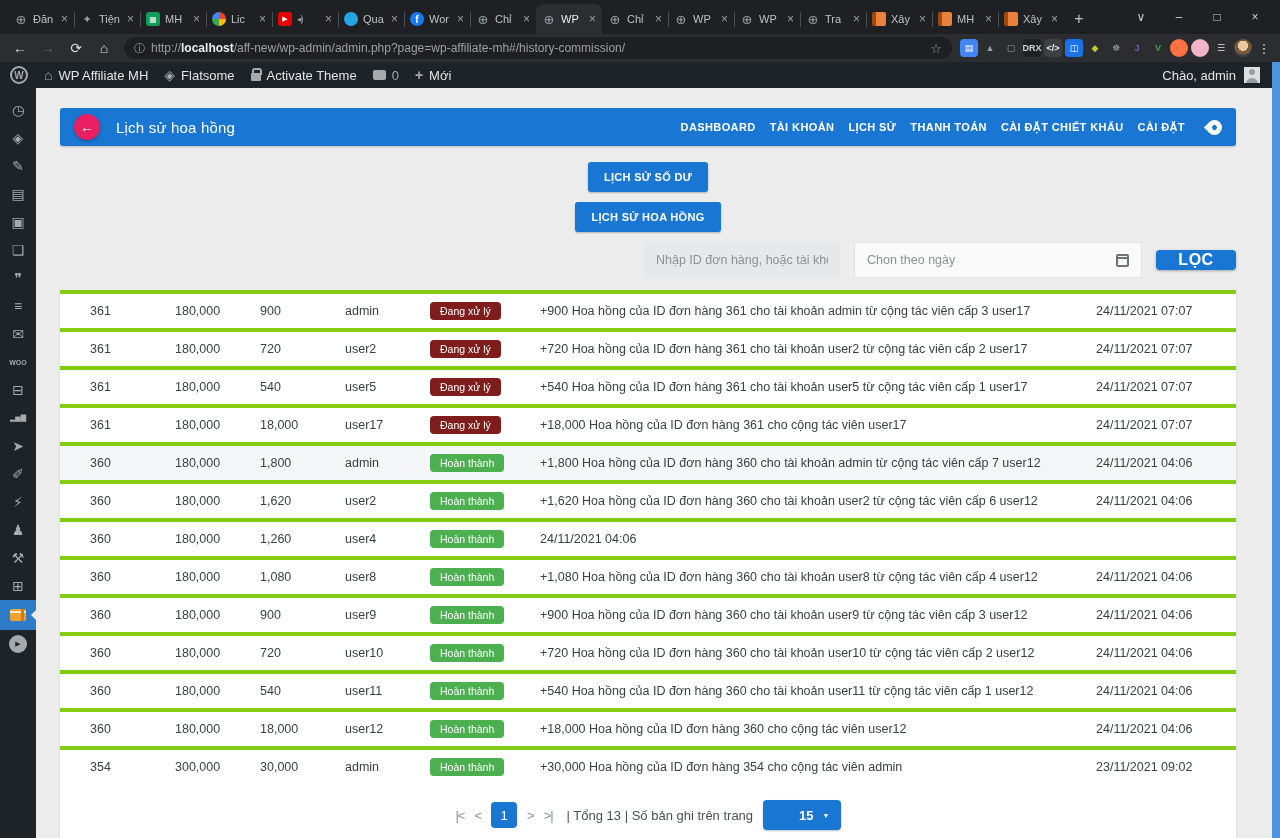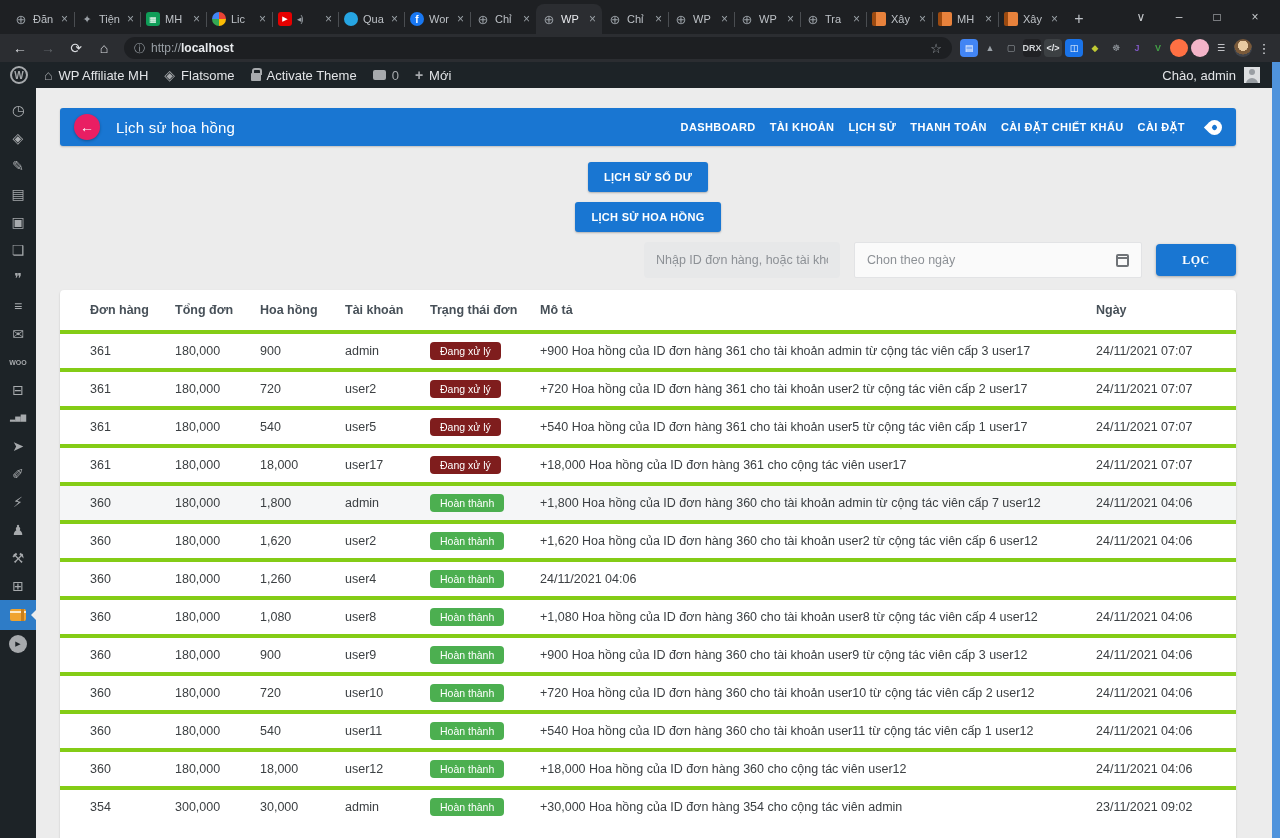--- a/index.html
+++ b/index.html
@@ -102,22 +102,22 @@
            font-family:inherit;font-size:11px;font-weight:bold;letter-spacing:.3px;box-shadow:0 1px 2px rgba(0,0,0,.25);}
   .f-right{margin-left:auto;display:flex;align-items:center;gap:14px;}
   .searchinput{width:196px;height:36px;background:#e7e8e9;border:none;border-radius:4px;padding:0 12px;
                font-family:inherit;font-size:12.5px;color:#5f6368;}
   .searchinput::placeholder{color:#8d9196;opacity:1;}
   .datefield{width:288px;height:36px;background:#fafafa;border:1px solid #e2e3e5;border-radius:2px;
              display:flex;align-items:center;padding:0 12px;}
   .datefield .ph{font-size:12.5px;color:#8d9196;}
   .cal{margin-left:auto;width:13px;height:13px;border:2px solid #6f7377;border-radius:2px;position:relative;}
   .cal:before{content:"";position:absolute;top:1px;left:0;right:0;height:2px;background:#6f7377;}
-  .locbtn{height:32px;width:80px;background:#1976d2;color:#fff;border:none;border-radius:4px;
-          font-family:Liberation Serif, serif;font-size:12px;font-weight:bold;letter-spacing:.5px;box-shadow:0 1px 3px rgba(0,0,0,.3);}
+  .locbtn{height:20px;width:80px;background:#1976d2;color:#fff;border:none;border-radius:4px;
+          font-family:Liberation Sans, sans-serif;font-size:16px;font-weight:bold;letter-spacing:.5px;box-shadow:0 1px 3px rgba(0,0,0,.3);}
 
   
   .card{margin-top:12px;background:#fff;border-radius:4px;box-shadow:0 1px 2px rgba(0,0,0,.18);padding-bottom:10px;}
   .thead,.trow{display:grid;grid-template-columns:85px 85px 85px 85px 110px 1fr 110px;
                padding:0 30px;align-items:center;}
   .thead{height:40px;font-size:12.5px;font-weight:bold;color:#475058;}
   .trow{height:38px;font-size:12.5px;color:#3c4043;border-top:4px solid #84cc16;}
   .trow.hl{background:#f5f6f7;}
   .td{white-space:nowrap;overflow:hidden;text-overflow:ellipsis;padding-right:8px;}
   .badge{display:inline-block;padding:3px 10px;border-radius:4px;color:#fff;font-size:10.5px;}
@@ -239,20 +239,21 @@
   <div class="toolbar">
     <span class="navbtn">←</span>
     <span class="navbtn dim">→</span>
     <span class="navbtn">⟳</span>
     <span class="navbtn">⌂</span>
     <div class="omnibox">
       <span class="info">ⓘ</span>
       <span class="url">
           <span class="scheme">http://</span>
           <span class="host">localhost</span>
+          <span class="path">/aff-new/wp-admin/admin.php?page=wp-affiliate-mh#/history-commission/</span>
         </span>
       <span class="star">☆</span>
     </div>
     <div class="extrow" id="extrow">
         <span class="ext" style="background: rgb(66, 133, 244); color: rgb(255, 255, 255); border-radius: 4px;">▤</span>
         <span class="ext" style="background: transparent; color: rgb(154, 160, 166);">▲</span>
         <span class="ext" style="background: transparent; color: rgb(154, 160, 166);">▢</span>
         <span class="ext" style="background: rgb(32, 33, 36); color: rgb(208, 211, 214); border-radius: 4px;">DRX</span>
         <span class="ext" style="background: rgb(60, 64, 67); color: rgb(232, 234, 237); border-radius: 4px;">&lt;/&gt;</span>
         <span class="ext" style="background: rgb(26, 115, 232); color: rgb(255, 255, 255); border-radius: 4px;">◫</span>
@@ -383,29 +384,20 @@
           <input class="searchinput" placeholder="Nhập ID đơn hàng, hoặc tài khoản" style="">
           <div class="datefield">
             <span class="ph">Chon theo ngày</span>
             <span class="cal"></span>
           </div>
           <button class="locbtn">LỌC</button>
         </div>
       </div>
 
       <div class="card">
-        <div class="thead" id="thead">
-            <div class="td">Đơn hàng</div>
-            <div class="td">Tổng đơn</div>
-            <div class="td">Hoa hồng</div>
-            <div class="td">Tài khoản</div>
-            <div class="td">Trạng thái đơn</div>
-            <div class="td">Mô tả</div>
-            <div class="td">Ngày</div>
-          </div>
         <div id="tbody">
             <div class="trow">
               <div class="td">361</div>
               <div class="td">180,000</div>
               <div class="td">900</div>
               <div class="td">admin</div>
               <div class="td"><span class="badge pending">Đang xử lý</span></div>
               <div class="td">+900 Hoa hồng của ID đơn hàng 361 cho tài khoản admin từ cộng tác viên cấp 3 user17</div>
               <div class="td">24/11/2021 07:07</div>
             </div>

